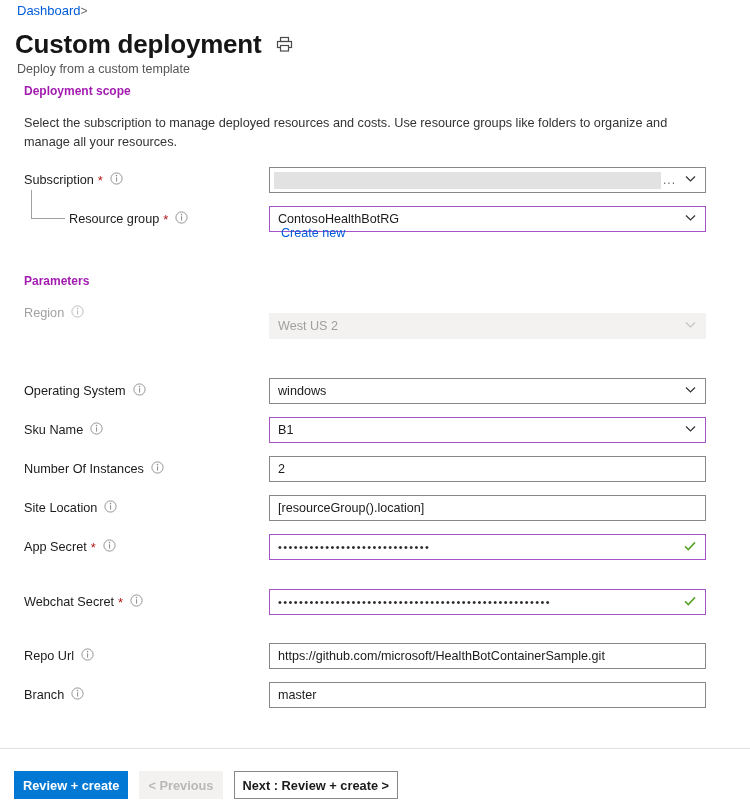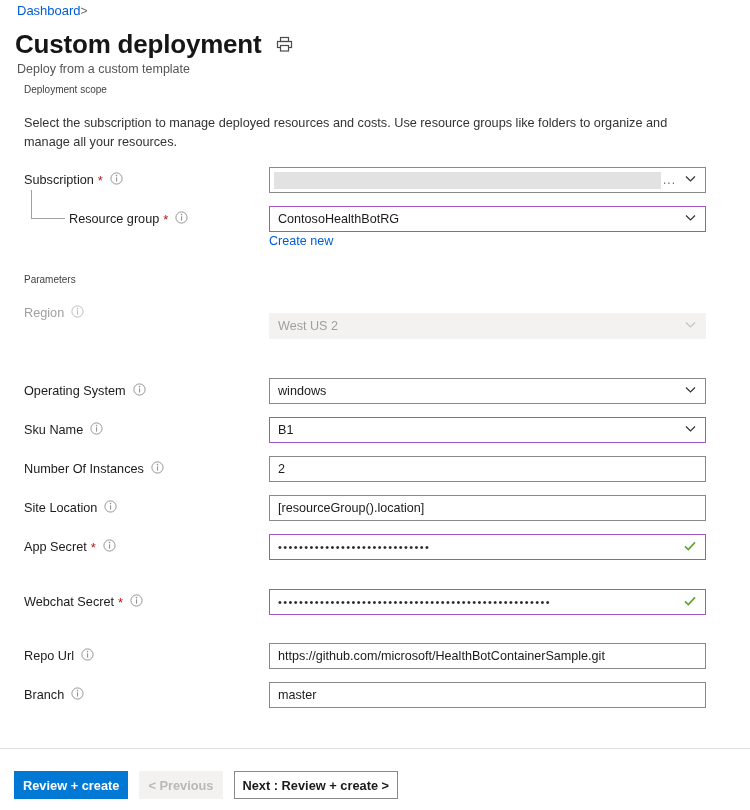--- a/index.html
+++ b/index.html
@@ -35,21 +35,21 @@
   .printer-icon { display: block; margin-top: 4px; cursor: pointer; }
 
   .subtitle {
     position: absolute; left: 17px; top: 62px;
     font-size: 12.5px; color: #555555;
   }
 
   
   .section-head {
     position: absolute; left: 24px;
-    font-size: 10px; font-weight: 400; color: #404040;
+    font-size: 12px; font-weight: 700; color: #a21caf;
   }
   #sec-scope { top: 84px; }
   #sec-params { top: 274px; }
 
   .section-desc {
     position: absolute; left: 24px; top: 114px;
     width: 660px;
     font-size: 12.7px; line-height: 19px; color: #333333;
   }
 
@@ -192,21 +192,21 @@
     </div>
     <div class="field purple">
       <span class="val">ContosoHealthBotRG</span>
       <span class="chev">
         <svg width="13" height="13" viewBox="0 0 13 13">
             <path d="M2 4.5 L6.5 9 L11 4.5" fill="none" stroke="#333" stroke-width="1.2"></path>
           </svg>
       </span>
     </div>
   </div>
-  <div class="link" style="top:234px;">Create new</div>
+  <div class="link" style="top:226px;margin-left:12px;">Create new</div>
 
   <div class="section-head" id="sec-params">Parameters</div>
 
   <div class="row" style="top:300px;">
     <div class="label disabled">
       <span>Region</span>
       <span class="info-icon">
         <svg width="13" height="13" viewBox="0 0 13 13">
             <circle cx="6.5" cy="6.5" r="5.6" fill="none" stroke="#6b6b6b" stroke-width="1"></circle>
             <circle cx="6.5" cy="3.6" r="0.8" fill="#6b6b6b"></circle>

